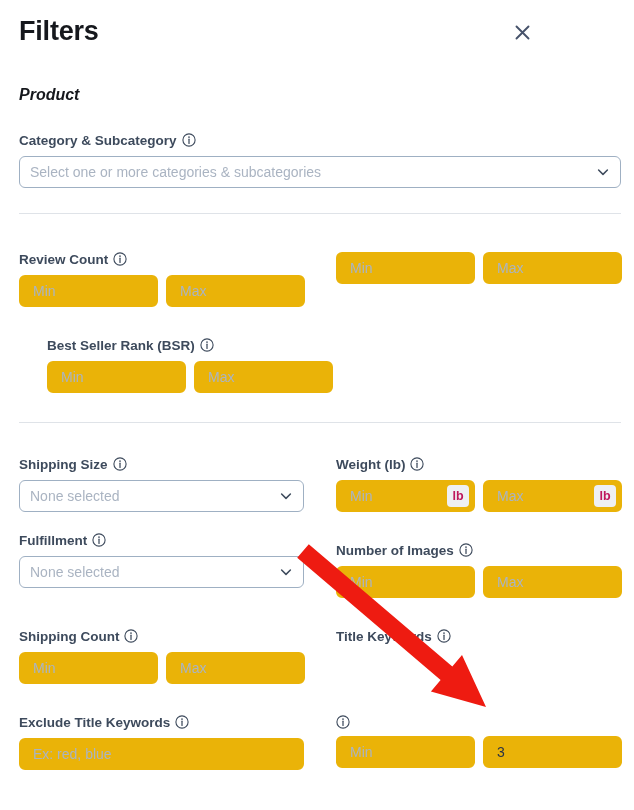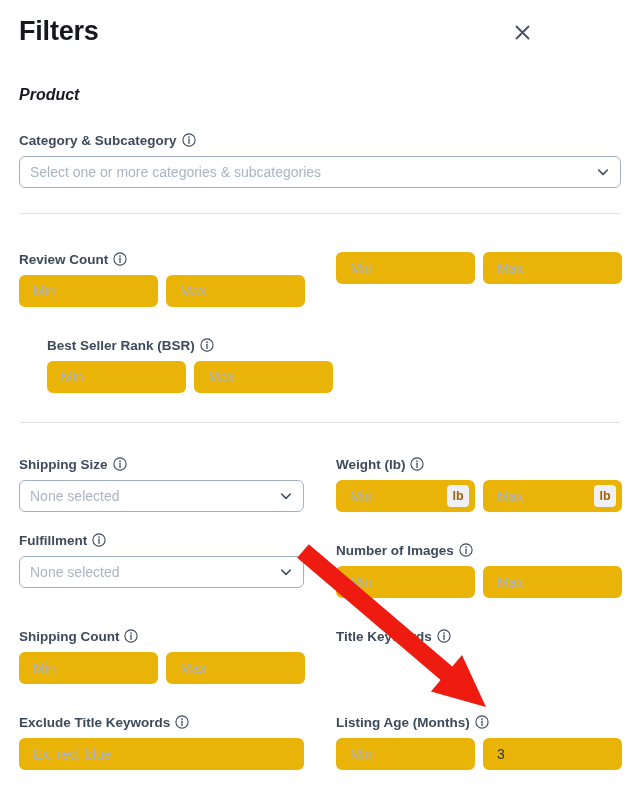--- a/index.html
+++ b/index.html
@@ -118,21 +118,21 @@
   .inp-unit-wrap .inp { width: 139px; padding-right: 32px; }
   .unit-tag {
     position: absolute;
     right: 6px;
     top: 5px;
     height: 22px;
     min-width: 22px;
     padding: 0 5px;
     border-radius: 4px;
     background: #eef0f3;
-    color: #a16207;
+    color: #be185d;
     font-size: 12.5px;
     font-weight: bold;
     display: flex;
     align-items: center;
     justify-content: center;
     pointer-events: none;
   }
 
   
   .sel {
@@ -375,21 +375,20 @@
         <circle cx="7" cy="4.1" r="0.85" fill="#3d4a5c"></circle>
         <path d="M7 6.2 V10.4" stroke="#3d4a5c" stroke-width="1.25" stroke-linecap="round"></path>
       </svg>
     </span>
   </div>
   <input class="inp wide" type="text" placeholder="Ex: red, blue" style="">
 </div>
 
 <div class="field" style="left:336px; top:715px;">
   <div class="field-label">
-    <span>Listing Age (Months)</span>
     <span class="info-icon">
       <svg width="14" height="14" viewBox="0 0 14 14">
         <circle cx="7" cy="7" r="6.1" fill="none" stroke="#3d4a5c" stroke-width="1.1"></circle>
         <circle cx="7" cy="4.1" r="0.85" fill="#3d4a5c"></circle>
         <path d="M7 6.2 V10.4" stroke="#3d4a5c" stroke-width="1.25" stroke-linecap="round"></path>
       </svg>
     </span>
   </div>
   <div class="row">
     <input class="inp" type="text" placeholder="Min" style="">

